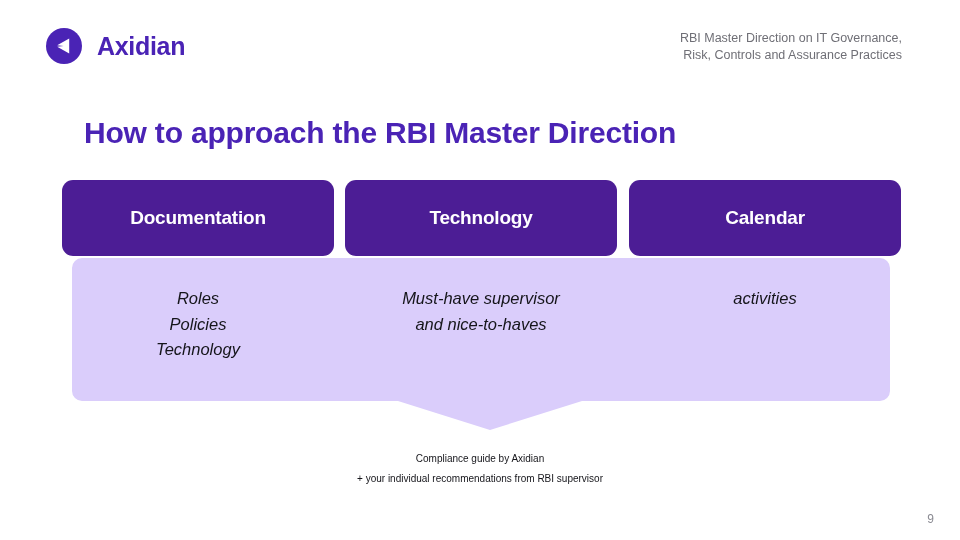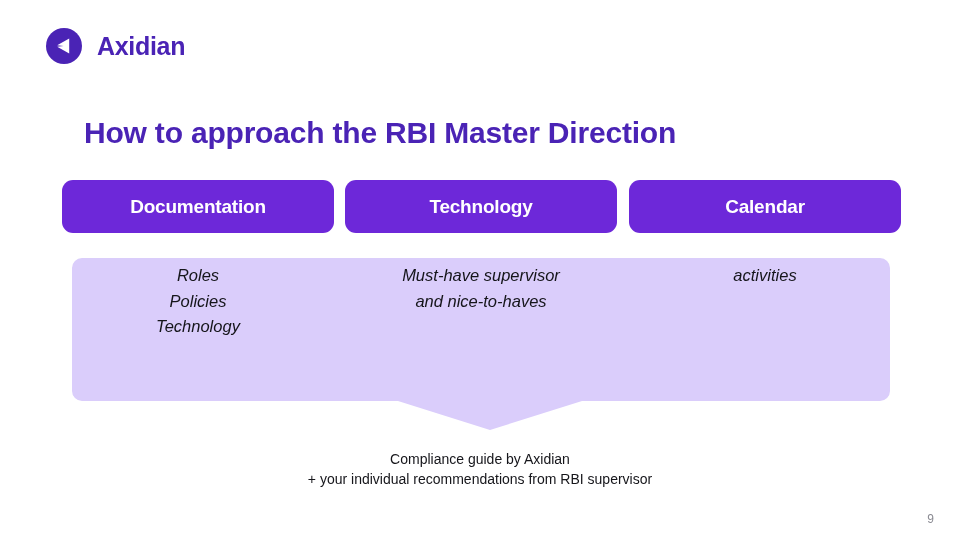--- a/index.html
+++ b/index.html
@@ -102,23 +102,23 @@
   .col {
     position: absolute;
     top: 0;
     width: 272px;
   }
   .col-1 { left: 62px; }
   .col-2 { left: 345px; }
   .col-3 { left: 629px; }
 
   .col-header {
-    height: 53px;
+    height: 76px;
     border-radius: 11px;
-    background: #6d28d9;
+    background: #4c1d95;
     color: #ffffff;
     font-size: 19px;
     font-weight: bold;
     display: flex;
     align-items: center;
     justify-content: center;
     letter-spacing: -0.2px;
   }
 
   .col-body {
@@ -131,21 +131,21 @@
   }
   .col-body span { display: block; }
 
   
   .caption {
     position: absolute;
     left: 0;
     top: 449px;
     width: 960px;
     text-align: center;
-    font-size: 14px;
+    font-size: 10px;
     line-height: 20px;
     color: #15151A;
   }
   .caption div { white-space: nowrap; }
 
   .page-number {
     position: absolute;
     right: 26px;
     bottom: 14px;
     font-size: 12px;
@@ -159,20 +159,24 @@
 
   <div class="brand">
     <span class="brand-mark">
       <svg width="22" height="22" viewBox="0 0 22 22" aria-hidden="true">
         <path d="M16.2 3.6 L16.2 18.4 L4.2 11.8 L10.6 11.0 L4.2 10.2 Z" fill="#ffffff"></path>
       </svg>
     </span>
     <span class="brand-name">Axidian</span>
   </div>
 
+  <div class="doc-ref">
+    <div>RBI Master Direction on IT Governance,</div>
+    <div>Risk, Controls and Assurance Practices</div>
+  </div>
 
   <h1 class="slide-title">How to approach the RBI Master Direction</h1>
 
   <div class="diagram">
 
     <svg class="panel-svg" viewBox="0 0 960 260" preserveAspectRatio="none">
       <path d="M72 94
                L72 88 A10 10 0 0 1 82 78
                L880 78 A10 10 0 0 1 890 88
                L890 211 A10 10 0 0 1 880 221

